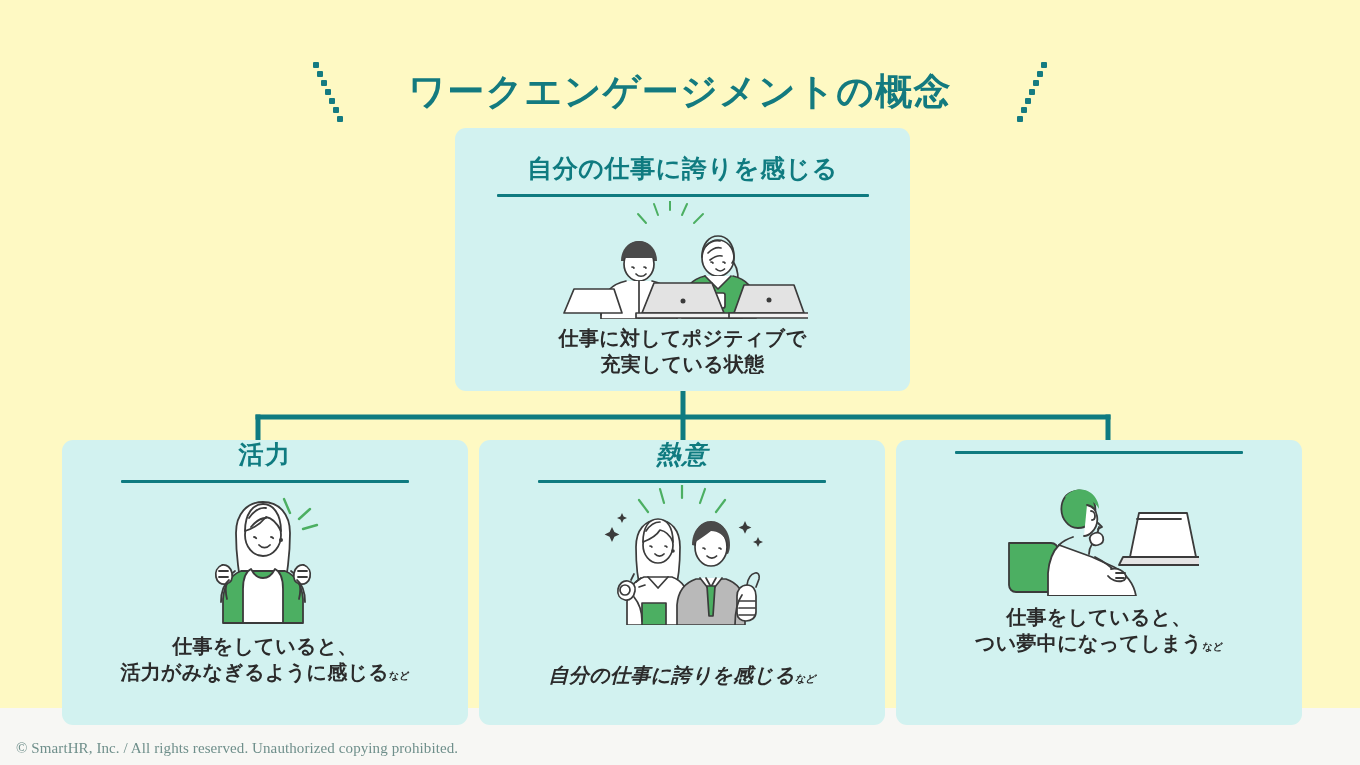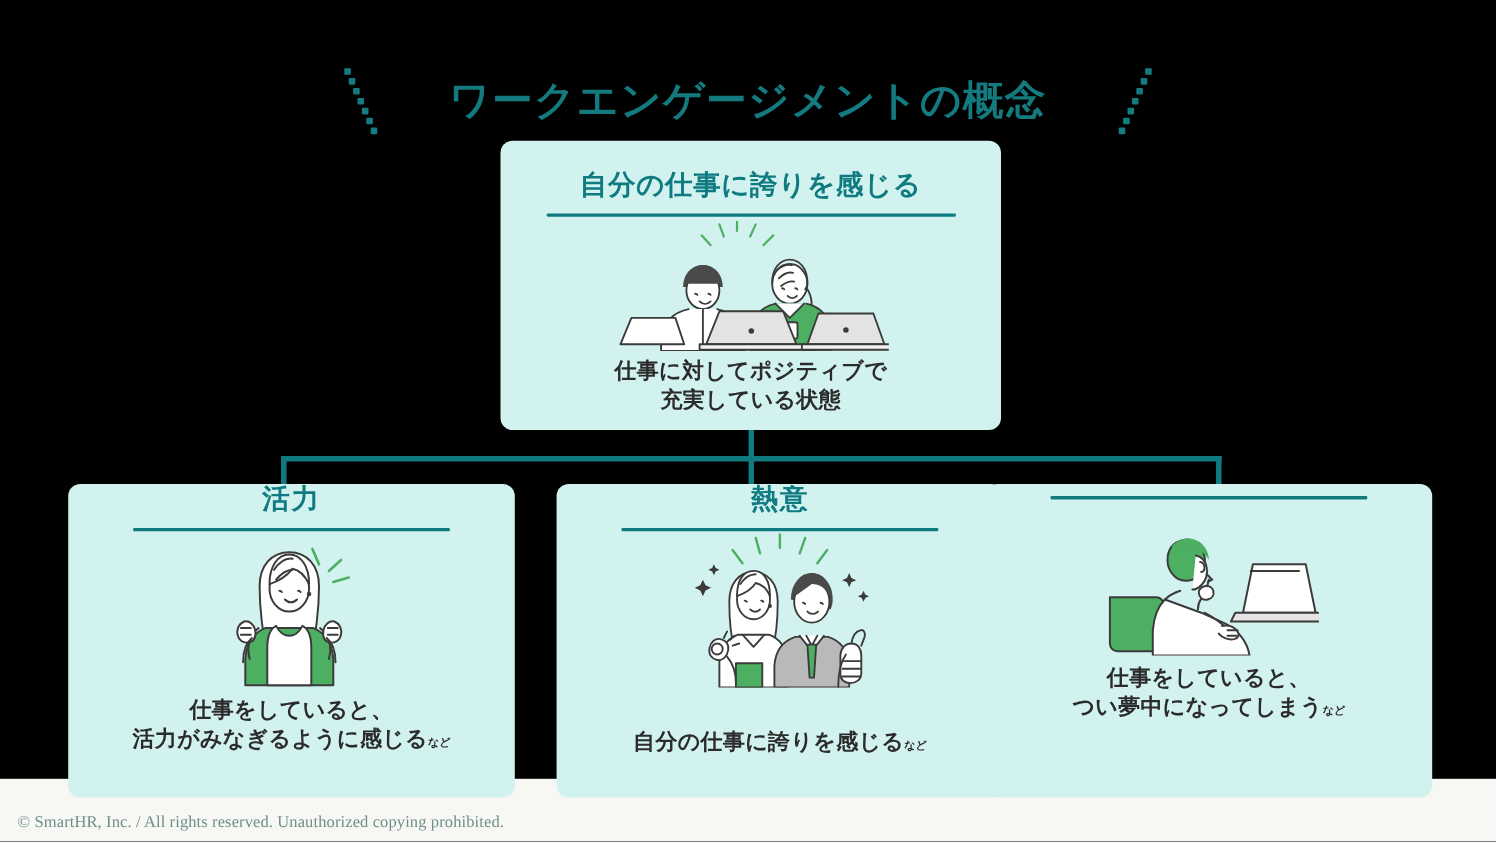--- a/index.html
+++ b/index.html
@@ -12,21 +12,21 @@
     height: 765px;
     background: #f7f7f4;
     font-family: "Liberation Sans", "DejaVu Sans", sans-serif;
     overflow: hidden;
     position: relative;
   }
   .slide {
     position: relative;
     width: 1360px;
     height: 708px;
-    background: #000000;
+    background: #fef9c3;
   }
 
   
   .title-row {
     position: absolute;
     top: 56px;
     left: 0;
     width: 1360px;
     height: 72px;
     display: flex;
@@ -60,21 +60,21 @@
     top: 128px;
     width: 455px;
     height: 263px;
   }
   .card-child {
     top: 440px;
     width: 406px;
     height: 285px;
   }
   .child-1 { left: 62px; }
-  .child-2 { left: 506px; }
+  .child-2 { left: 479px; font-style: italic; }
   .child-3 { left: 896px; }
 
   .card-heading {
     text-align: center;
     color: #0f7b80;
     font-weight: bold;
     line-height: 1.15;
   }
   .card-parent .card-heading {
     font-size: 25px;

